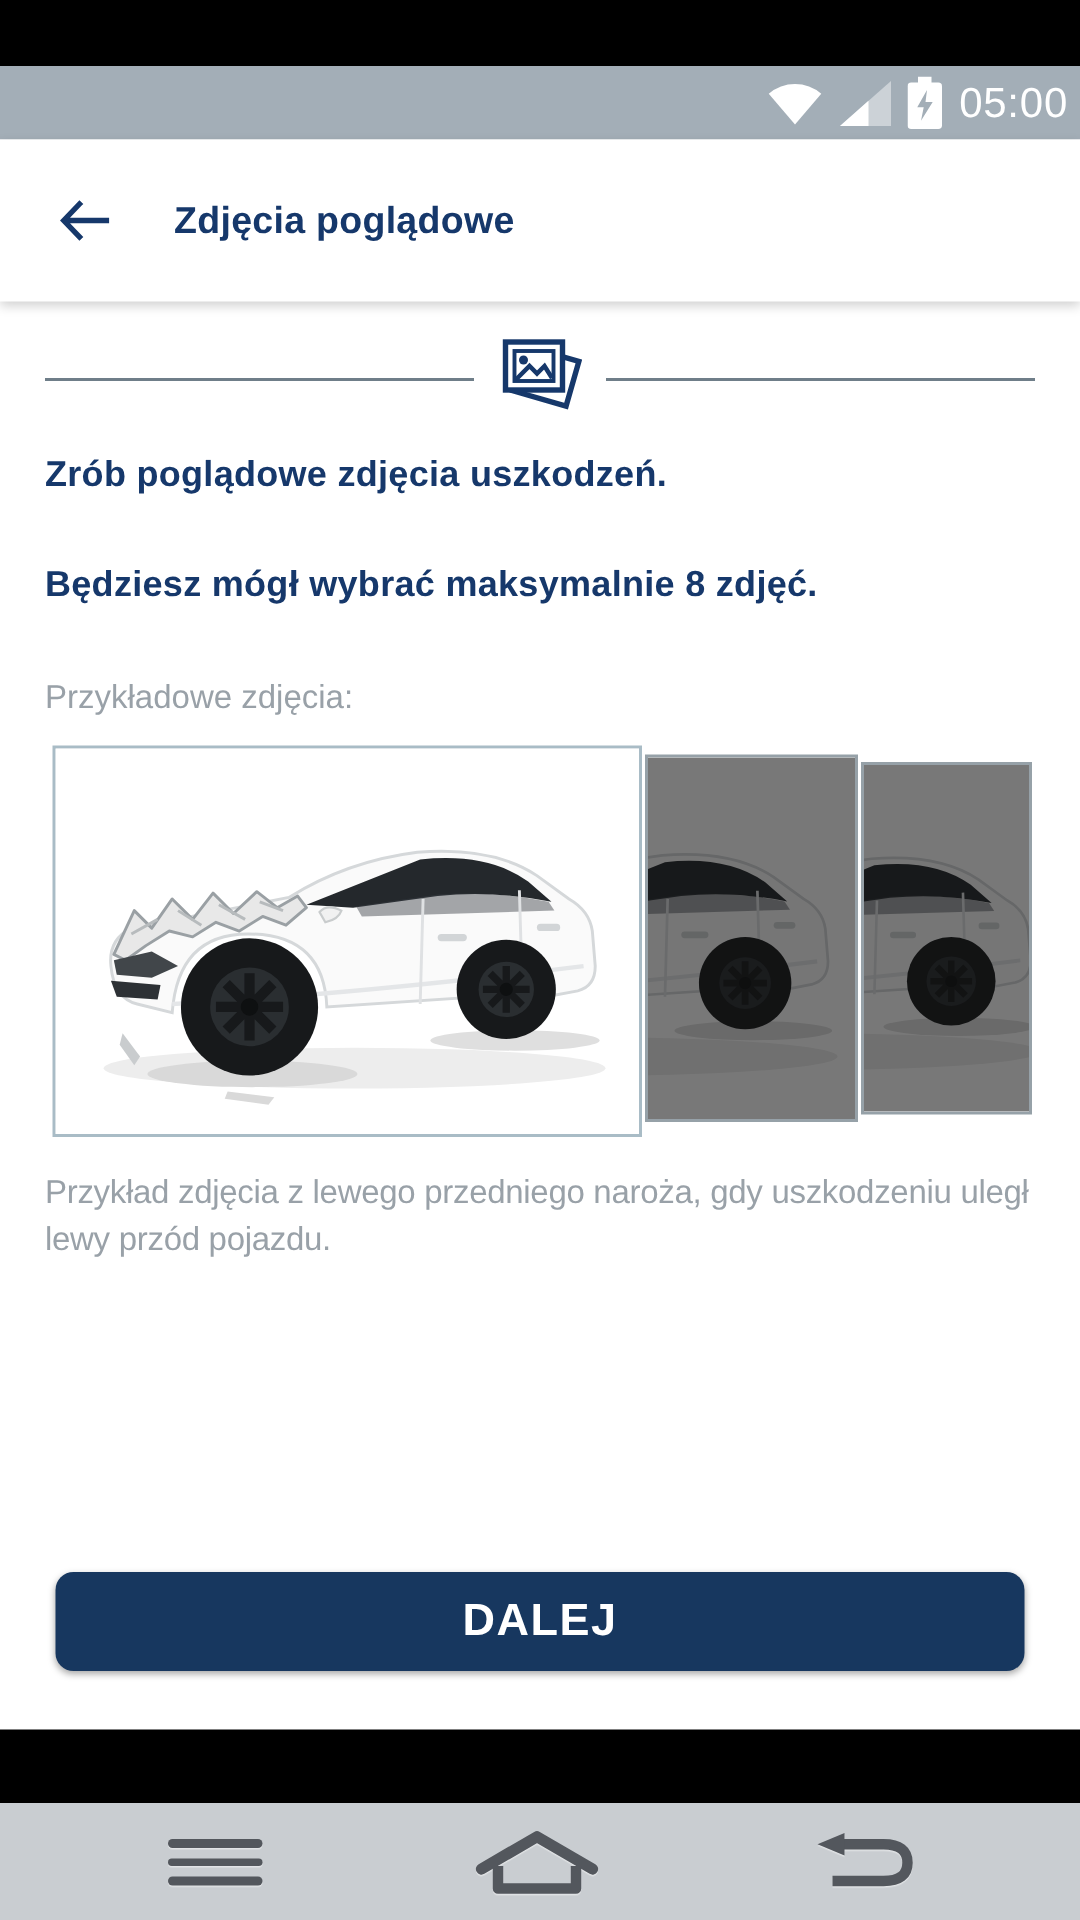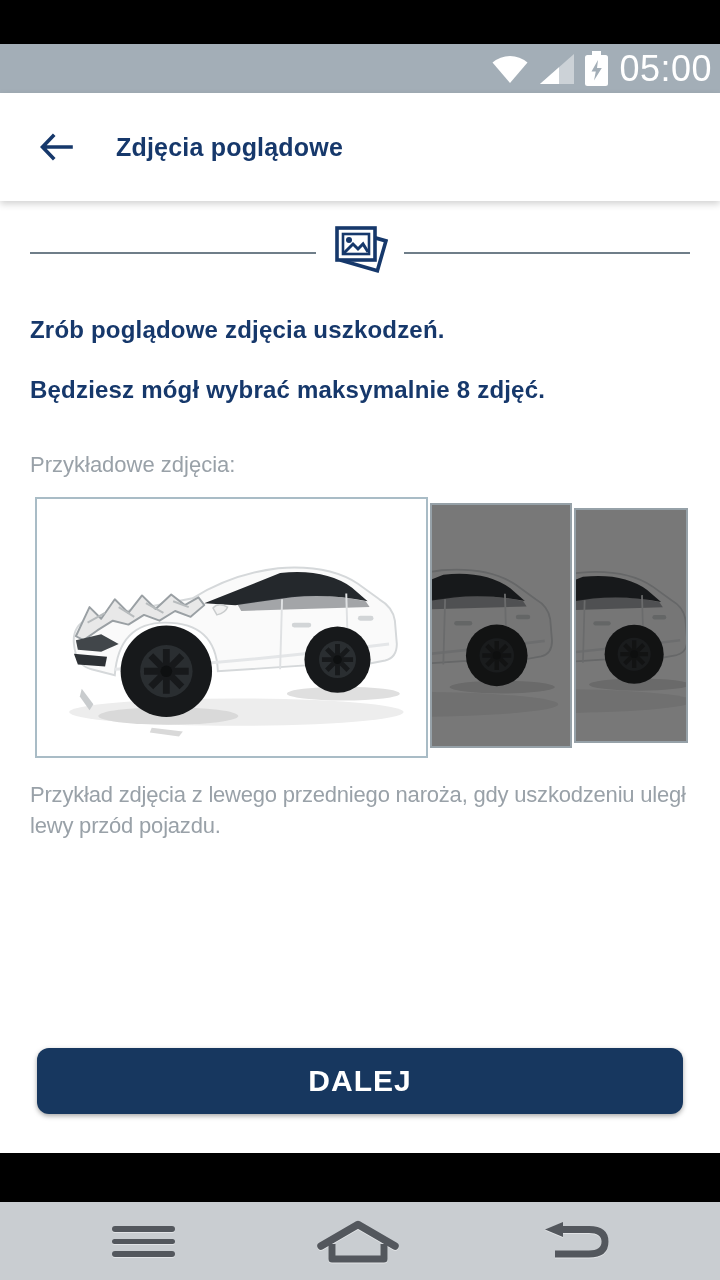--- a/index.html
+++ b/index.html
@@ -9,21 +9,21 @@
     -webkit-font-smoothing:antialiased;
   }
   
   .top-black{position:absolute;left:0;top:0;width:720px;height:44px;background:#000;}
   .status-bar{
     position:absolute;left:0;top:44px;width:720px;height:49px;
     background:var(--status-bar-gray,#a3aeb7);
     display:flex;align-items:center;justify-content:flex-end;
     gap:11px;padding-right:8px;box-sizing:border-box;
   }
-  .status-bar .time{color:#fff;font-size:36px;letter-spacing:.5px;}
+  .status-bar .time{color:#fff;font-size:28px;letter-spacing:.5px;}
   .status-icon{display:block;}
   
   .app-bar{
     position:absolute;left:0;top:93px;width:720px;height:108px;background:#fff;
     display:flex;align-items:center;z-index:3;
     box-shadow:0 3px 7px rgba(0,0,0,.18);
   }
   .back-btn{margin-left:38px;width:36px;height:36px;display:flex;align-items:center;justify-content:center;background:none;border:none;padding:0;cursor:pointer;}
   .app-title{
     margin-left:42px;color:var(--navy-text,#16386b);
@@ -33,21 +33,21 @@
   .divider-row{
     position:absolute;left:30px;top:222px;width:660px;height:62px;
     display:flex;align-items:center;z-index:1;
   }
   .divider-line{flex:1;height:2px;background:#6f7e89;}
   .divider-icon{margin:0 16px;display:block;}
   .heading{
     position:absolute;left:30px;width:660px;
     color:var(--navy-text,#16386b);font-size:24px;font-weight:bold;letter-spacing:.2px;
   }
-  .heading-1{top:316px;}
+  .heading-1{top:303px;}
   .heading-2{top:376px;}
   .muted{color:var(--muted-text-gray,#99a1a8);}
   .examples-label{position:absolute;left:30px;top:452px;font-size:22px;}
   
   .gallery{position:absolute;left:30px;top:497px;width:690px;height:265px;}
   .card{position:absolute;background:#fff;box-sizing:border-box;overflow:hidden;}
   .card-1{left:5px;top:0;width:393px;height:261px;border:2px solid #a9bcc6;}
   .card-2{left:400px;top:6px;width:142px;height:245px;border:2px solid #96a1a8;}
   .card-3{left:544px;top:11px;width:114px;height:235px;border:2px solid #96a1a8;}
   .card svg.car{display:block;}

